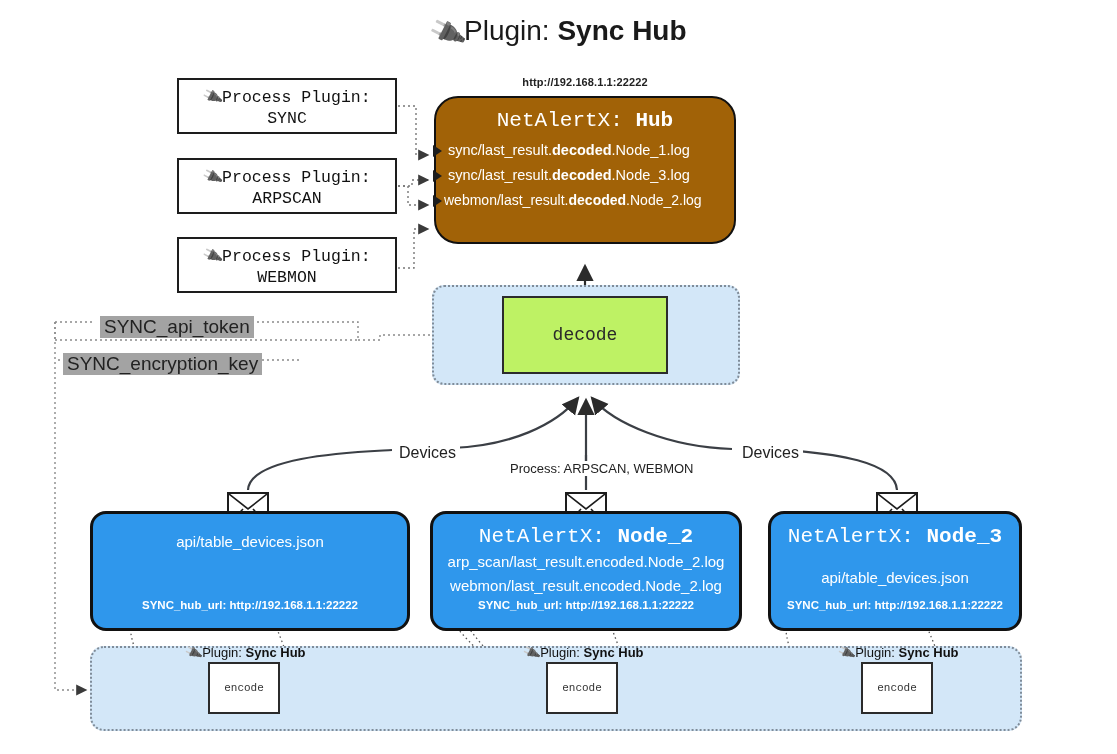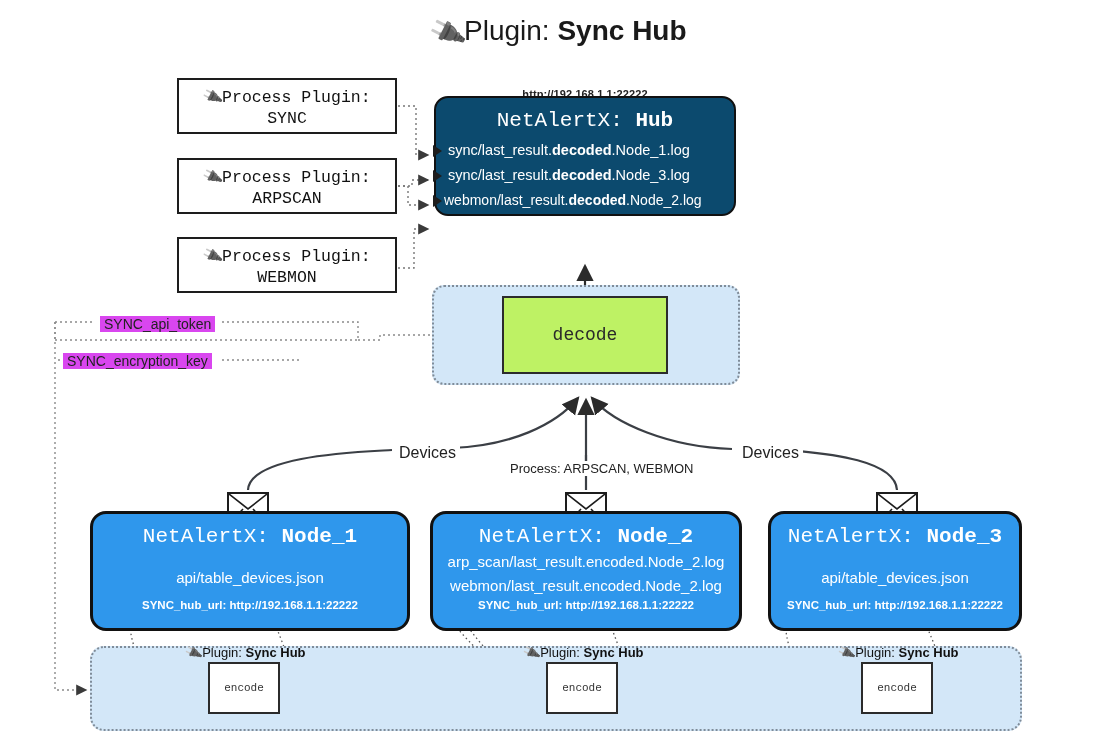--- a/index.html
+++ b/index.html
@@ -39,29 +39,29 @@
     text-align:center;
     padding-top:6px;
     color:#111;
   }
   .proc .r1{white-space:nowrap;}
   .proc .r2{white-space:nowrap;}
   .proc .pico{font-family:"Liberation Sans",sans-serif;font-size:15px;display:inline-block;transform:rotate(-18deg);}
 
   
   #hub-url{
-    left:440px;top:88px;width:290px;
+    left:440px;top:76px;width:290px;
     text-align:center;font-size:11px;font-weight:700;color:#222;
     letter-spacing:.1px;
   }
   #hub{
-    left:434px;top:96px;width:302px;height:120px;
-    background:#0c4a6e;
+    left:434px;top:96px;width:302px;height:148px;
+    background:#a16207;
     border:2.5px solid #111;
-    border-radius:14px;
+    border-radius:24px;
     color:#ffffff;
   }
   #hub .hub-title{
     font-family:"Liberation Mono", monospace;
     font-size:21px;line-height:26px;
     text-align:center;margin-top:10px;white-space:nowrap;
   }
   #hub .hub-title b{font-weight:700;}
   #hub .loglist{margin-top:4px;}
   #hub .logrow{
@@ -93,21 +93,21 @@
     background:#bef264;
     border:2px solid #2b2b2b;
     font-family:"Liberation Mono", monospace;
     font-size:18px;
     display:flex;align-items:center;justify-content:center;
     color:#2a2a2a;
   }
 
   
   .keylabel{
-    font-size:14px;color:#222;white-space:nowrap;background:#d946ef;
+    font-size:19px;color:#222;white-space:nowrap;background:#a3a3a3;
     padding:0 4px;
   }
   #k-token{left:100px;top:316px;}
   #k-key{left:63px;top:353px;}
 
   
   .edgecap{
     font-size:16px;color:#222;white-space:nowrap;background:#ffffff;padding:0 4px;
   }
   #cap-dev-l{left:395px;top:444px;}
@@ -290,24 +290,20 @@
         <path d="M0,0 L19,15 L38,0 M0,30 L14,15 M38,30 L24,15" fill="none" stroke="#1d1d1d" stroke-width="1.6"></path>
       </svg>
   </div>
   <div class="abs envelope" id="env3">
     <svg width="38" height="30" viewBox="0 0 38 30">
         <path d="M0,0 L19,15 L38,0 M0,30 L14,15 M38,30 L24,15" fill="none" stroke="#1d1d1d" stroke-width="1.6"></path>
       </svg>
   </div>
 
   <div class="abs node" id="node1">
-    <div class="n-title">
-      <span>NetAlertX:</span>
-      <b>Node_1</b>
-    </div>
     <div class="n-line">api/table_devices.json</div>
     <div class="n-foot">SYNC_hub_url: http://192.168.1.1:22222</div>
   </div>
 
   <div class="abs node" id="node2">
     <div class="n-title">
       <span>NetAlertX:</span>
       <b>Node_2</b>
     </div>
     <div class="n-line">arp_scan/last_result.encoded.Node_2.log</div>

